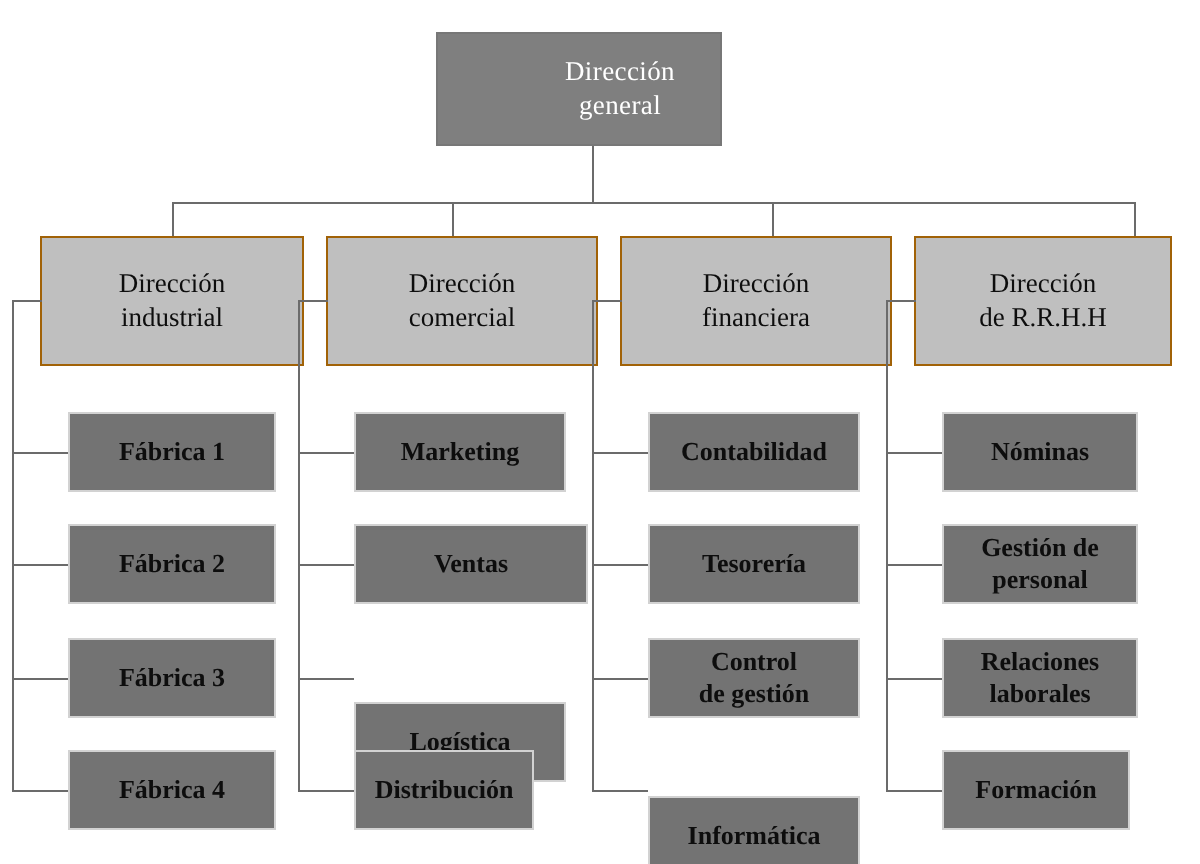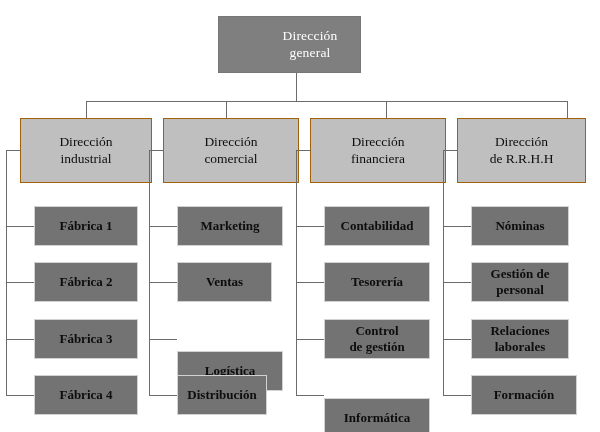--- a/index.html
+++ b/index.html
@@ -114,21 +114,21 @@
   <div class="conn conn-v" style="left:149px; top:150px; width:1px; height:245px;"></div>
 
   <div class="conn conn-h" style="left:149px; top:226px; width:28px; height:1px;"></div>
   <div class="conn conn-h" style="left:149px; top:282px; width:28px; height:1px;"></div>
   <div class="conn conn-h" style="left:149px; top:339px; width:28px; height:1px;"></div>
   <div class="conn conn-h" style="left:149px; top:395px; width:28px; height:1px;"></div>
 
   <div class="box box-unit" style="left:177px; top:206px; width:106px; height:40px;">
     <span class="box-label">Marketing</span>
   </div>
-  <div class="box box-unit" style="left:177px; top:262px; width:95px; height:40px;">
+  <div class="box box-unit" style="left:177px; top:262px; width:117px; height:40px;">
     <span class="box-label">Ventas</span>
   </div>
   <div class="box box-unit" style="left:177px; top:319px; width:106px; height:40px;margin-top:32px;">
     <span class="box-label">Logística</span>
   </div>
   <div class="box box-unit" style="left:177px; top:375px; width:90px; height:40px;">
     <span class="box-label">Distribución</span>
   </div>
 
   <div class="box box-dept" style="left:310px; top:118px; width:136px; height:65px;">
@@ -175,17 +175,17 @@
     <span class="box-label">Nóminas</span>
   </div>
   <div class="box box-unit" style="left:471px; top:262px; width:98px; height:40px;">
     <span class="box-label">Gestión de
 personal</span>
   </div>
   <div class="box box-unit" style="left:471px; top:319px; width:98px; height:40px;">
     <span class="box-label">Relaciones
 laborales</span>
   </div>
-  <div class="box box-unit" style="left:471px; top:375px; width:106px; height:40px;">
+  <div class="box box-unit" style="left:471px; top:375px; width:94px; height:40px;">
     <span class="box-label">Formación</span>
   </div>
 
 </div>
 
 </body></html>

